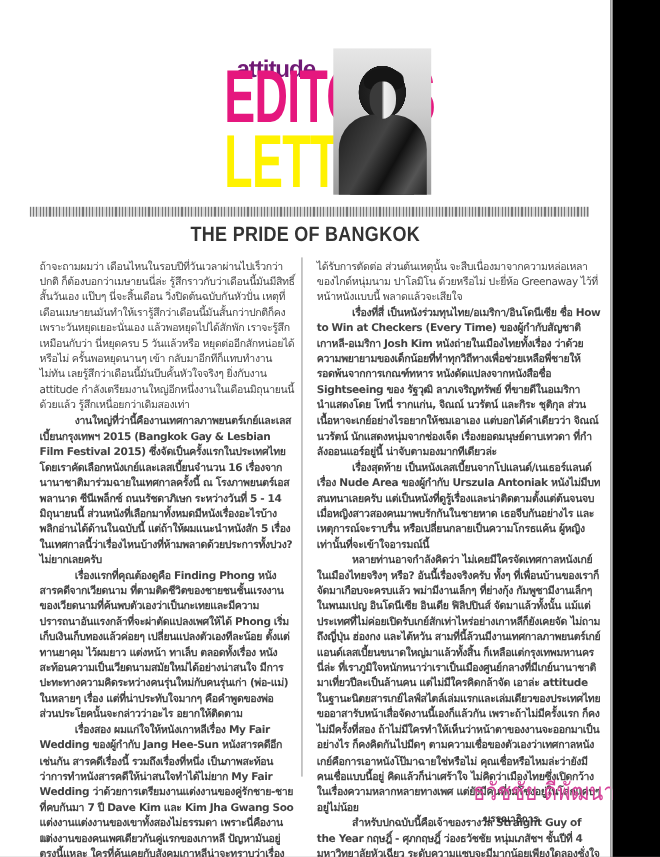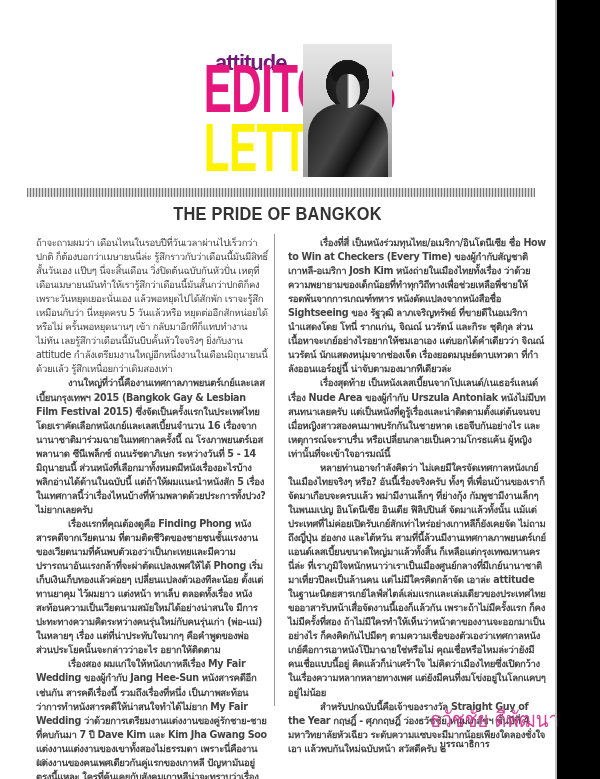--- a/index.html
+++ b/index.html
@@ -51,20 +51,21 @@
     <p>ถ้าจะถามผมว่า เดือนไหนในรอบปีที่วันเวลาผ่านไปเร็วกว่าปกติ ก็ต้องบอกว่าเมษายนนี่ล่ะ รู้สึกราวกับว่าเดือนนี้มันมีสิทธิ์สั้นวันเอง แป๊บๆ นี่จะสิ้นเดือน วิ่งปิดต้นฉบับกันหัวปั่น เหตุที่เดือนเมษายนมันทำให้เรารู้สึกว่าเดือนนี้มันสั้นกว่าปกติก็คงเพราะวันหยุดเยอะนั่นเอง แล้วพอหยุดไปได้สักพัก เราจะรู้สึกเหมือนกับว่า นี่หยุดครบ 5 วันแล้วหรือ หยุดต่ออีกสักหน่อยได้หรือไม่ ครั้นพอหยุดนานๆ เข้า กลับมาอีกทีก็แทบทำงานไม่ทัน เลยรู้สึกว่าเดือนนี้มันบีบคั้นหัวใจจริงๆ ยิ่งกับงาน attitude กำลังเตรียมงานใหญ่อีกหนึ่งงานในเดือนมิถุนายนนี้ด้วยแล้ว รู้สึกเหนื่อยกว่าเดิมสองเท่า</p>
     <p class="indent">งานใหญ่ที่ว่านี้คืองานเทศกาลภาพยนตร์เกย์และเลสเบี้ยนกรุงเทพฯ 2015 (Bangkok Gay &amp; Lesbian Film Festival 2015) ซึ่งจัดเป็นครั้งแรกในประเทศไทย โดยเราคัดเลือกหนังเกย์และเลสเบี้ยนจำนวน 16 เรื่องจากนานาชาติมาร่วมฉายในเทศกาลครั้งนี้ ณ โรงภาพยนตร์เอสพลานาด ซีนีเพล็กซ์ ถนนรัชดาภิเษก ระหว่างวันที่ 5 - 14 มิถุนายนนี้ ส่วนหนังที่เลือกมาทั้งหมดมีหนังเรื่องอะไรบ้าง พลิกอ่านได้ด้านในฉบับนี้ แต่ถ้าให้ผมแนะนำหนังสัก 5 เรื่องในเทศกาลนี้ว่าเรื่องไหนบ้างที่ห้ามพลาดด้วยประการทั้งปวง? ไม่ยากเลยครับ</p>
     <p class="indent">เรื่องแรกที่คุณต้องดูคือ Finding Phong หนังสารคดีจากเวียดนาม ที่ตามติดชีวิตของชายชนชั้นแรงงานของเวียดนามที่ค้นพบตัวเองว่าเป็นกะเทยและมีความปรารถนาอันแรงกล้าที่จะผ่าตัดแปลงเพศให้ได้ Phong เริ่มเก็บเงินเก็บทองแล้วค่อยๆ เปลี่ยนแปลงตัวเองทีละน้อย ตั้งแต่ทานยาคุม ไว้ผมยาว แต่งหน้า ทาเล็บ ตลอดทั้งเรื่อง หนังสะท้อนความเป็นเวียดนามสมัยใหม่ได้อย่างน่าสนใจ มีการปะทะทางความคิดระหว่างคนรุ่นใหม่กับคนรุ่นเก่า (พ่อ-แม่) ในหลายๆ เรื่อง แต่ที่น่าประทับใจมากๆ คือคำพูดของพ่อ ส่วนประโยคนั้นจะกล่าวว่าอะไร อยากให้ติดตาม</p>
     <p class="indent">เรื่องสอง ผมแก่ใจให้หนังเกาหลีเรื่อง My Fair Wedding ของผู้กำกับ Jang Hee-Sun หนังสารคดีอีกเช่นกัน สารคดีเรื่องนี้ รวมถึงเรื่องที่หนึ่ง เป็นภาพสะท้อนว่าการทำหนังสารคดีให้น่าสนใจทำได้ไม่ยาก My Fair Wedding ว่าด้วยการเตรียมงานแต่งงานของคู่รักชาย-ชายที่คบกันมา 7 ปี Dave Kim และ Kim Jha Gwang Soo แต่งงานแต่งงานของเขาทั้งสองไม่ธรรมดา เพราะนี่คืองานแต่งงานของคนเพศเดียวกันคู่แรกของเกาหลี ปัญหามันอยู่ตรงนี้แหละ ใครที่คุ้นเคยกับสังคมเกาหลีน่าจะทราบว่าเรื่องการเป็นเกย์ในเกาหลีนั้นใช้ชีวิตยากลำบาก ไม่ใช่แค่สังคมเขายังไม่ยอมรับ แต่ยังมีเรื่องศาสนาเข้ามาเชื่อมโยงด้วย แต่ทั้งคู่ก็กล้าที่จะจัด เพราะคิดว่าเขาไม่ได้ทำอะไรผิด สุดท้ายงานจะล่มหรือไม่ ไปชมเอาเอง</p>
 
   </div>
 
   <div class="divider"></div>
 
   <div class="col col-right">
+    <p>ได้รับการตัดต่อ ส่วนต้นเหตุนั้น จะสืบเนื่องมาจากความหล่อเหลาของไกด์หนุ่มนาม ปาโลมิโน ด้วยหรือไม่ ปะยี่ห้อ Greenaway ไว้ที่หน้าหนังแบบนี้ พลาดแล้วจะเสียใจ</p>
     <p class="indent">เรื่องที่สี่ เป็นหนังร่วมทุนไทย/อเมริกา/อินโดนีเซีย ชื่อ How to Win at Checkers (Every Time) ของผู้กำกับสัญชาติเกาหลี-อเมริกา Josh Kim หนังถ่ายในเมืองไทยทั้งเรื่อง ว่าด้วยความพยายามของเด็กน้อยที่ทำทุกวิถีทางเพื่อช่วยเหลือพี่ชายให้รอดพ้นจากการเกณฑ์ทหาร หนังดัดแปลงจากหนังสือชื่อ Sightseeing ของ รัฐวุฒิ ลาภเจริญทรัพย์ ที่ขายดีในอเมริกา นำแสดงโดย โทนี่ รากแก่น, จิณณ์ นวรัตน์ และกิระ ชุติกุล ส่วนเนื้อหาจะเกย์อย่างไรอยากให้ชมเอาเอง แต่บอกได้คำเดียวว่า จิณณ์ นวรัตน์ นักแสดงหนุ่มจากช่องเจ็ด เรื่องยอดมนุษย์ดาบเทวดา ที่กำลังออนแอร์อยู่นี้ น่าจับตามองมากทีเดียวล่ะ</p>
     <p class="indent">เรื่องสุดท้าย เป็นหนังเลสเบี้ยนจากโปแลนด์/เนเธอร์แลนด์ เรื่อง Nude Area ของผู้กำกับ Urszula Antoniak หนังไม่มีบทสนทนาเลยครับ แต่เป็นหนังที่ดูรู้เรื่องและน่าติดตามตั้งแต่ต้นจนจบ เมื่อหญิงสาวสองคนมาพบรักกันในชายหาด เธอจีบกันอย่างไร และเหตุการณ์จะราบรื่น หรือเปลี่ยนกลายเป็นความโกรธแค้น ผู้หญิงเท่านั้นที่จะเข้าใจอารมณ์นี้</p>
     <p class="indent">หลายท่านอาจกำลังคิดว่า ไม่เคยมีใครจัดเทศกาลหนังเกย์ในเมืองไทยจริงๆ หรือ? อันนี้เรื่องจริงครับ ทั้งๆ ที่เพื่อนบ้านของเราก็จัดมาเกือบจะครบแล้ว พม่ามีงานเล็กๆ ที่ย่างกุ้ง กัมพูชามีงานเล็กๆ ในพนมเปญ อินโดนีเซีย อินเดีย ฟิลิปปินส์ จัดมาแล้วทั้งนั้น แม้แต่ประเทศที่ไม่ค่อยเปิดรับเกย์สักเท่าไหร่อย่างเกาหลีก็ยังเคยจัด ไม่ถามถึงญี่ปุ่น ฮ่องกง และไต้หวัน สามที่นี้ล้วนมีงานเทศกาลภาพยนตร์เกย์แอนด์เลสเบี้ยนขนาดใหญ่มาแล้วทั้งสิ้น ก็เหลือแต่กรุงเทพมหานครนี่ล่ะ ที่เราภูมิใจหนักหนาว่าเราเป็นเมืองศูนย์กลางที่มีเกย์นานาชาติมาเที่ยวปีละเป็นล้านคน แต่ไม่มีใครคิดกล้าจัด เอาล่ะ attitude ในฐานะนิตยสารเกย์ไลฟ์สไตล์เล่มแรกและเล่มเดียวของประเทศไทย ขออาสารับหน้าเสื่อจัดงานนี้เองก็แล้วกัน เพราะถ้าไม่มีครั้งแรก ก็คงไม่มีครั้งที่สอง ถ้าไม่มีใครทำให้เห็นว่าหน้าตาของงานจะออกมาเป็นอย่างไร ก็คงคิดกันไปมีดๆ ตามความเชื่อของตัวเองว่าเทศกาลหนังเกย์คือการเอาหนังโป๊มาฉายใช่หรือไม่ คุณเชื่อหรือไหมล่ะว่ายังมีคนเชื่อแบบนี้อยู่ คิดแล้วก็น่าเศร้าใจ ไม่คิดว่าเมืองไทยซึ่งเปิดกว้างในเรื่องความหลากหลายทางเพศ แต่ยังมีคนที่งมโข่งอยู่ในโลกแคบๆ อยู่ไม่น้อย</p>
     <p class="indent">สำหรับปกฉบับนี้คือเจ้าของรางวัล Straight Guy of the Year กฤษฎิ์ - ศุภกฤษฎิ์ ว่องธวัชชัย หนุ่มเภสัชฯ ชั้นปีที่ 4 มหาวิทยาลัยหัวเฉียว ระดับความแซบจะมีมากน้อยเพียงใดลองชั่งใจเอา แล้วพบกันใหม่ฉบับหน้า สวัสดีครับ ๒</p>
   </div>
 
   <div class="signature">ธวัชชัย ดีพัฒนา</div>
   <div class="sig-role">บรรณาธิการ</div>
 
   <div class="pagenum">10</div>

